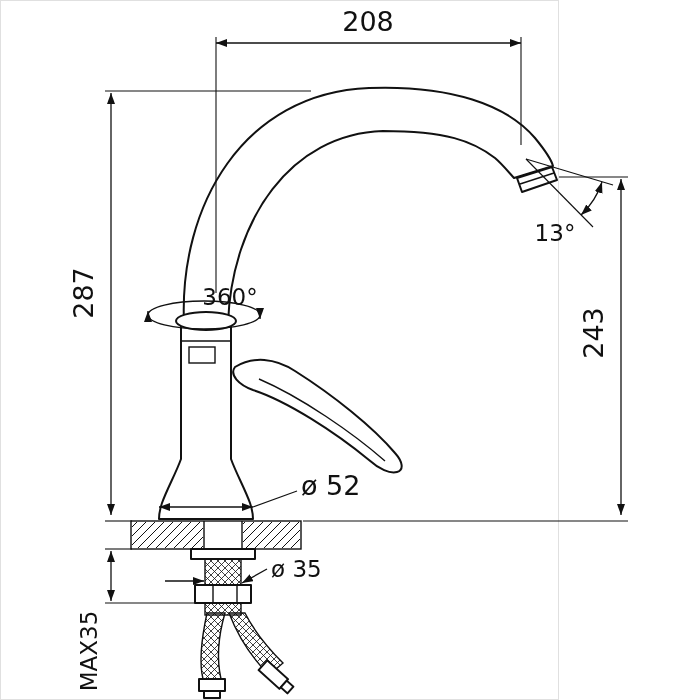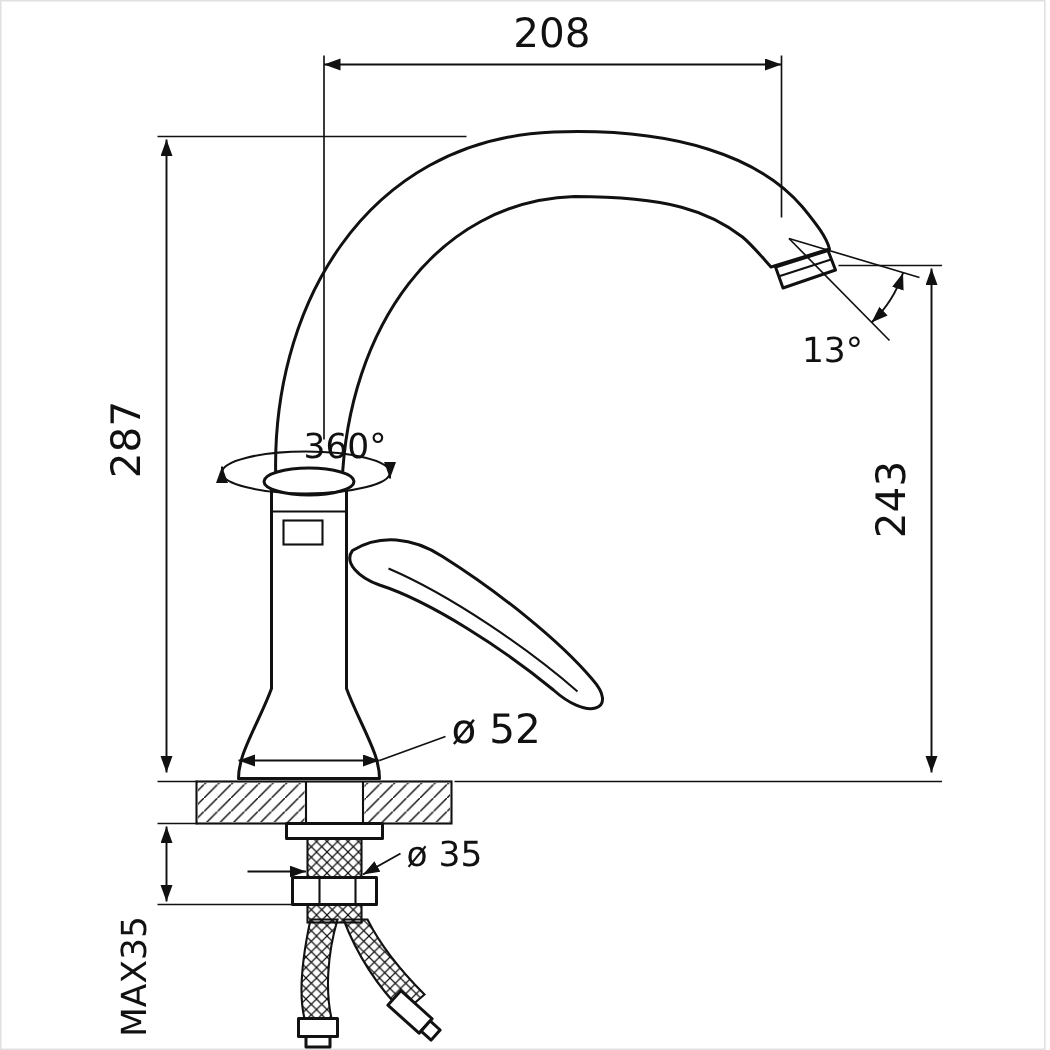--- a/index.html
+++ b/index.html
@@ -1,17 +1,17 @@
 <!DOCTYPE html>
 <html><head>
 <meta charset="utf-8">
 <style>
   html,body{margin:0;padding:0;background:#fff;}
   .stage{
-    width:697px;height:700px;position:relative;background:#ffffff;
+    width:559px;height:700px;position:relative;background:#ffffff;
     border:1px solid #e0e0e0;box-sizing:border-box;
     font-family:"DejaVu Sans",sans-serif;
   }
   svg{display:block;}
   .outline{fill:#ffffff;stroke:#111111;stroke-width:2;stroke-linejoin:round;}
   .thinline{fill:none;stroke:#111111;stroke-width:1.4;}
   .detail{fill:none;stroke:#111111;stroke-width:1.4;}
   .dim{stroke:#111111;stroke-width:1.3;fill:none;}
   .ext{stroke:#111111;stroke-width:1.1;fill:none;}
   text{fill:#111111;font-family:"DejaVu Sans",sans-serif;}

